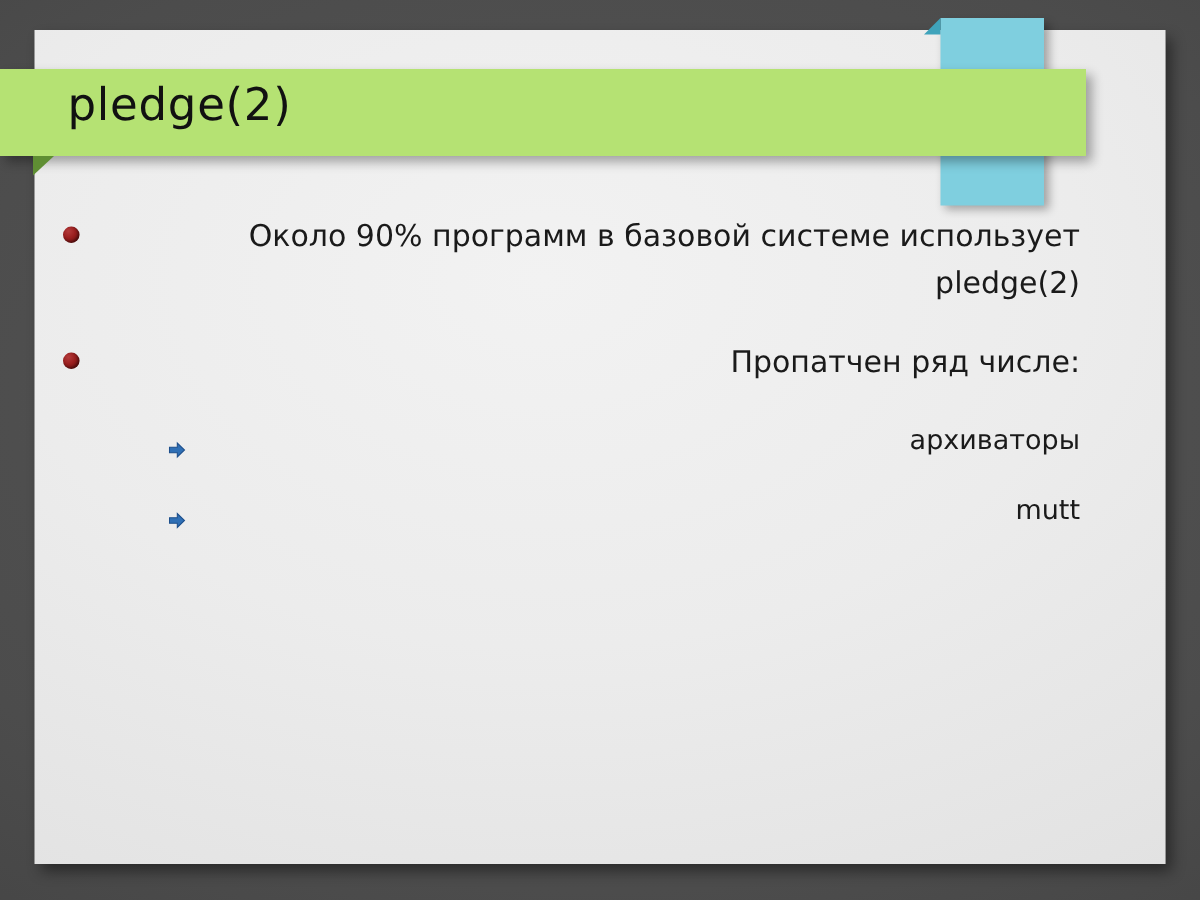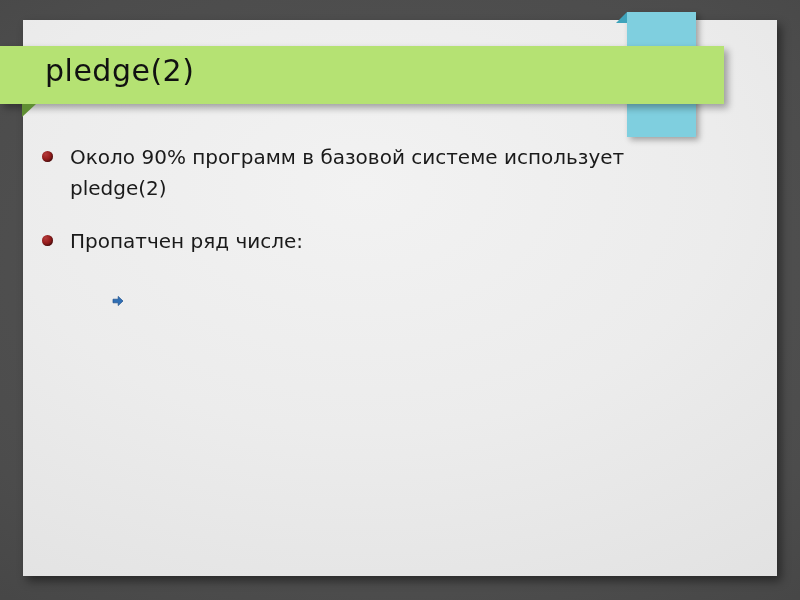--- a/index.html
+++ b/index.html
@@ -94,20 +94,21 @@
   }
 
   .bullet-l1 {
     position: relative;
     padding-left: 30px;
     margin-bottom: 22px;
     font-size: 20px;
     color: #1a1a1a;
     line-height: 31px;
     max-width: 650px;
+    text-align: right;
   }
   .marker-sphere {
     position: absolute;
     left: 2px;
     top: 9px;
     width: 11px;
     height: 11px;
     border-radius: 50%;
     background: radial-gradient(circle at 33% 28%, #b33a3a 0%, #9b1f1f 42%, #6e0f0f 100%);
     box-shadow: inset -1px -1px 2px rgba(0,0,0,0.45);
@@ -162,21 +163,30 @@
       <span>Пропатчен ряд числе:</span>
 
       <div class="sublist">
 
         <div class="bullet-l2">
           <span class="marker-arrow">
             <svg width="12" height="12" viewBox="0 0 12 12" xmlns="http://www.w3.org/2000/svg">
               <path d="M1 4.2 L6.2 4.2 L6.2 1.4 L11 6 L6.2 10.6 L6.2 7.8 L1 7.8 Z" fill="#2f6fb5" stroke="#1d4f8c" stroke-width="0.7"></path>
             </svg>
           </span>
+          <span class="nowrap">архиваторы</span>
         </div>
 
+        <div class="bullet-l2">
+          <span class="marker-arrow">
+            <svg width="12" height="12" viewBox="0 0 12 12" xmlns="http://www.w3.org/2000/svg">
+              <path d="M1 4.2 L6.2 4.2 L6.2 1.4 L11 6 L6.2 10.6 L6.2 7.8 L1 7.8 Z" fill="#2f6fb5" stroke="#1d4f8c" stroke-width="0.7"></path>
+            </svg>
+          </span>
+          <span class="nowrap">mutt</span>
+        </div>
 
 
       </div>
     </div>
 
   </div>
 </div>
 
 </body></html>

